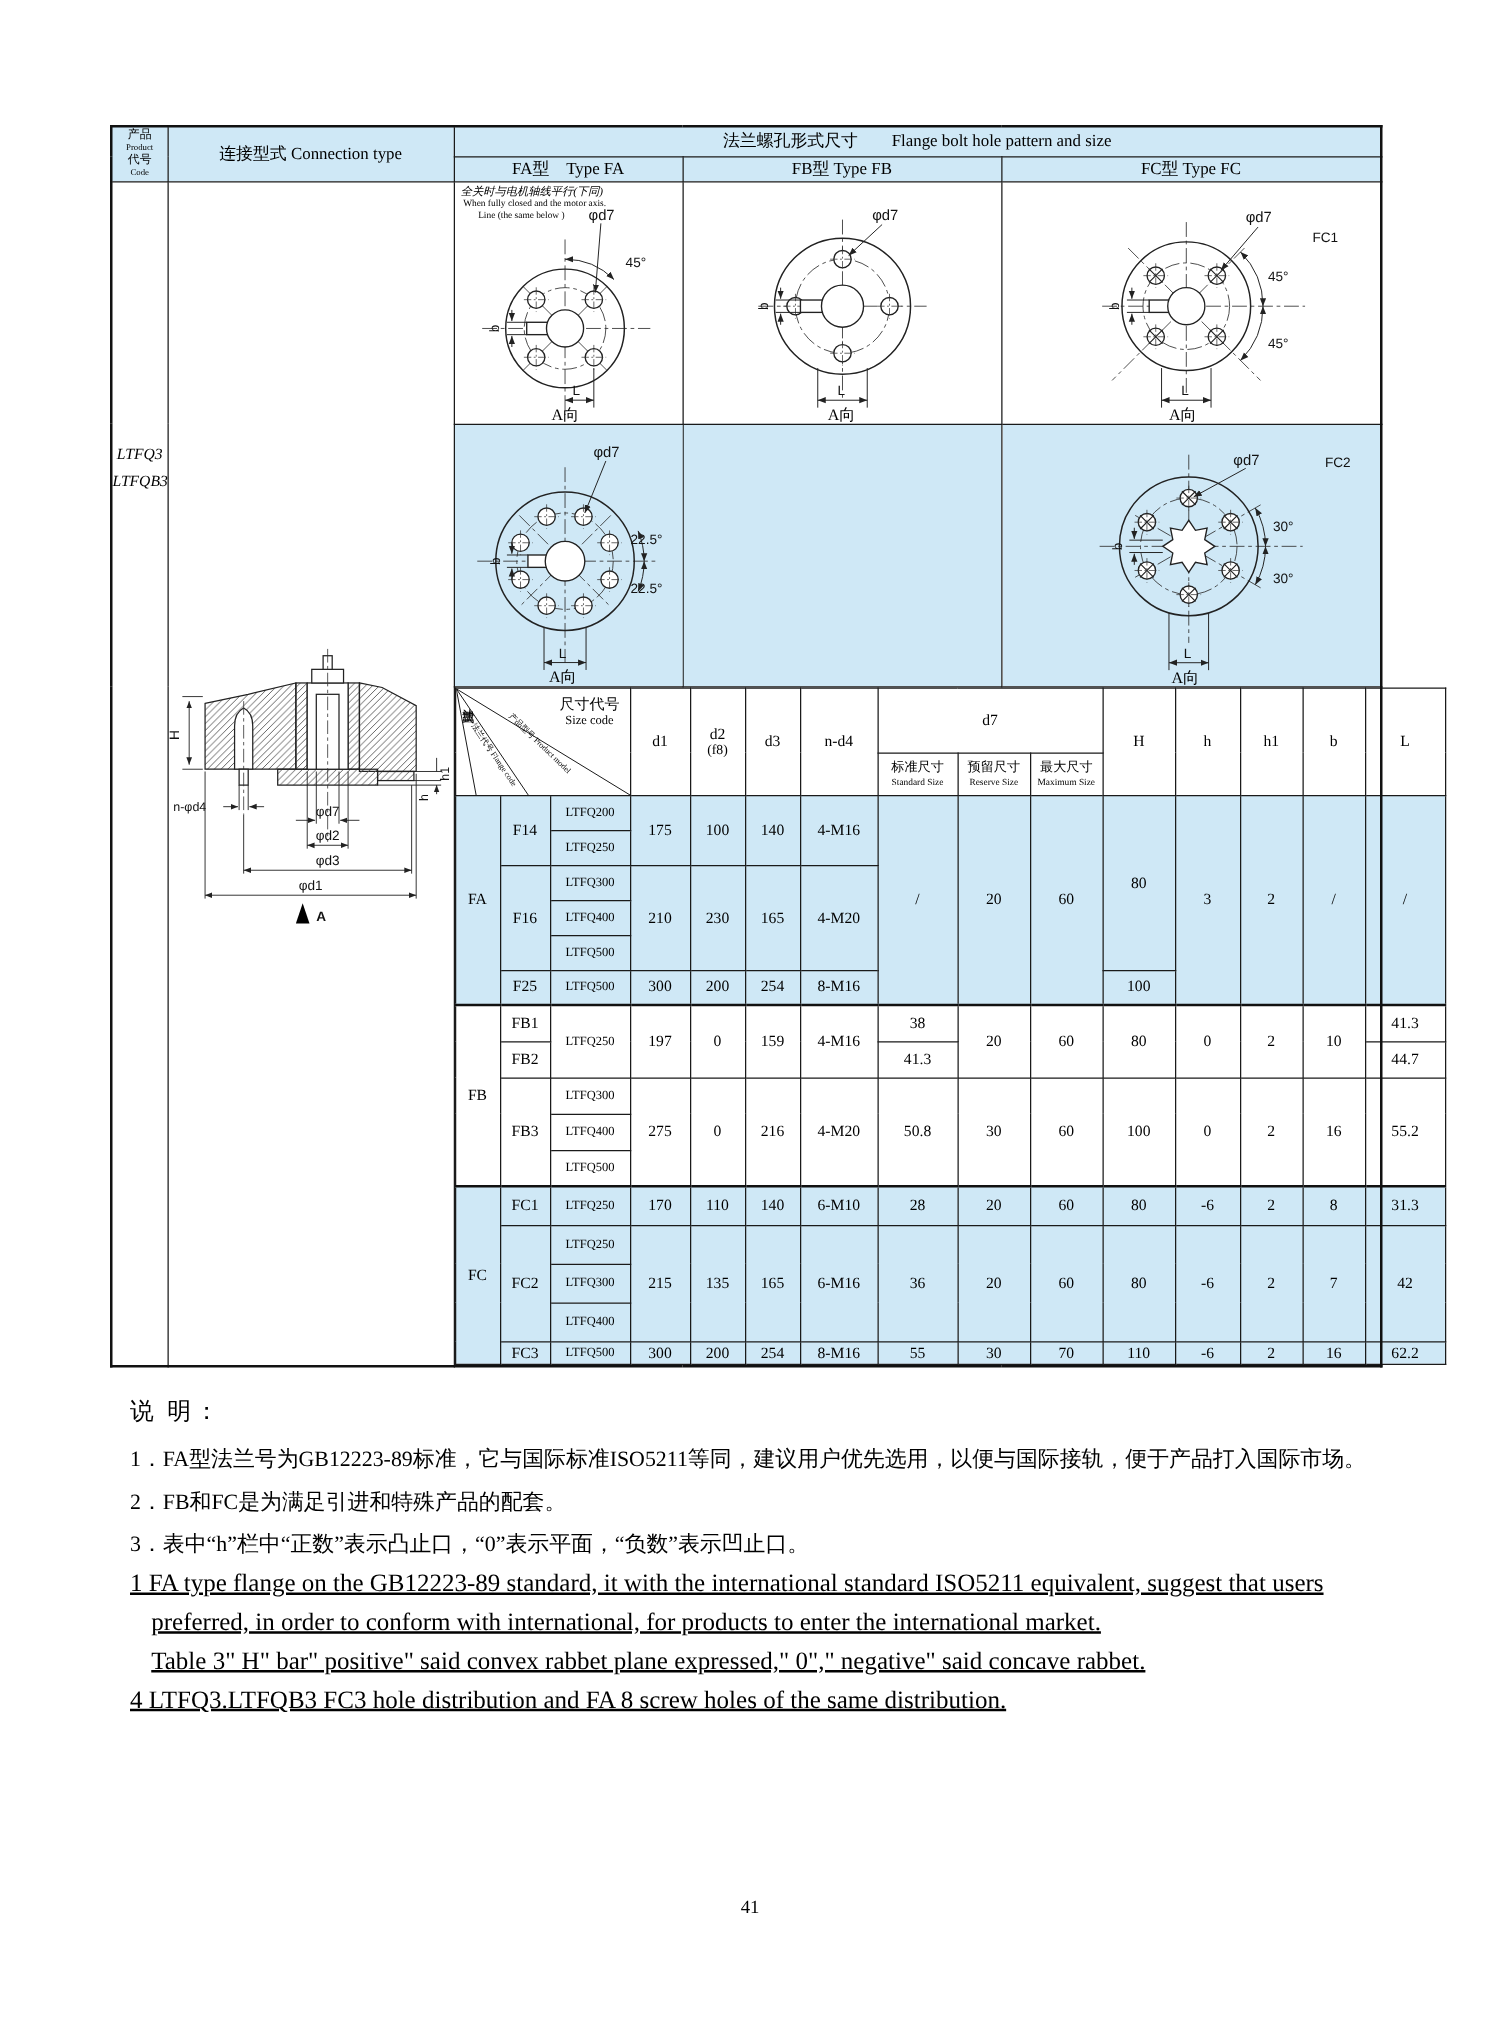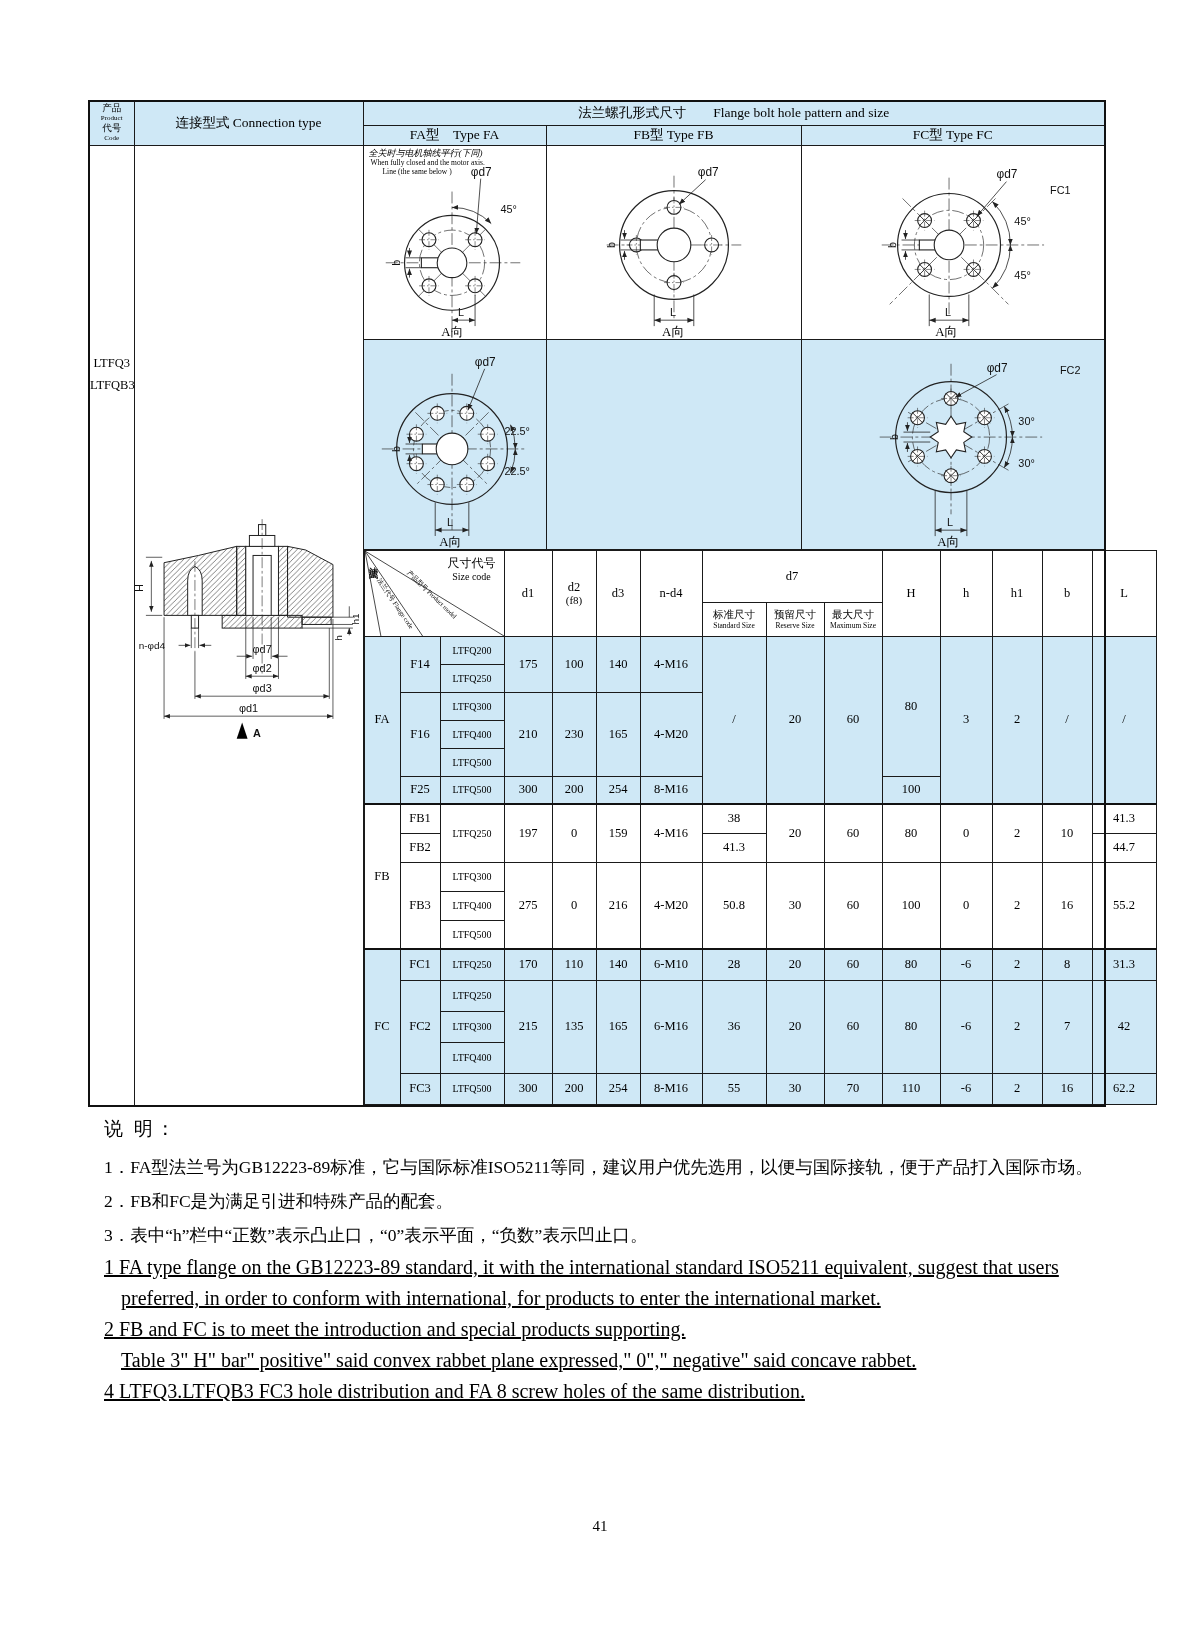--- a/index.html
+++ b/index.html
@@ -4,21 +4,21 @@
 <style>
   html,body{margin:0;padding:0;}
   .page{position:relative;width:1200px;height:1629px;background:#fff;font-family:"Liberation Serif",serif;color:#000;overflow:hidden;}
   table.main{position:absolute;left:88px;top:100px;width:1016px;border-collapse:collapse;table-layout:fixed;border:2px solid #111;}
   table.main>tbody>tr>td{border:1px solid #1a1a1a;padding:0;vertical-align:middle;text-align:center;}
   .bband{background:#cfe8f6;}
   .hz{font-size:13.5px;}
   .pc-head div{line-height:10px;}
   .pc-zh{font-size:9.5px;}
   .pc-en{font-size:7px;}
-  .pc-cell{vertical-align:top !important;}
+  .pc-cell{vertical-align:top !important;font-style:italic;}
   .pc-codes{padding-top:206px;font-size:12.5px;line-height:22px;}
   .conn-cell{vertical-align:top !important;}
   .conn-wrap{margin-top:358px;}
   .drawcell{position:relative;vertical-align:top !important;}
   .fa-note{position:absolute;top:3px;left:5px;text-align:left;line-height:9px;z-index:2;}
   .fa-note .nz{font-size:9px;font-style:italic;}
   .fa-note .ne{font-size:7.5px;padding-left:2px;}
   .fa-note .ne2{font-size:7.5px;padding-left:14px;}
   svg.draw{display:block;}
   
@@ -507,21 +507,21 @@
             <td rowspan="3">2</td>
             <td rowspan="3">7</td>
             <td rowspan="3">42</td>
           </tr>
           <tr class="bband" style="height:31px">
             <td class="sz">LTFQ300</td>
           </tr>
           <tr class="bband" style="height:31px">
             <td class="sz">LTFQ400</td>
           </tr>
-          <tr class="bband" style="height:31px">
+          <tr class="bband" style="height:18px">
             <td>FC3</td>
             <td class="sz">LTFQ500</td>
             <td>300</td>
             <td>200</td>
             <td>254</td>
             <td>8-M16</td>
             <td>55</td>
             <td>30</td>
             <td>70</td>
             <td>110</td>
@@ -536,20 +536,19 @@
     </tr>
   </tbody>
 </table>
 
 <div class="notes">
   <div class="t-zh">说  明：</div>
   <div class="n-zh">1．FA型法兰号为GB12223-89标准，它与国际标准ISO5211等同，建议用户优先选用，以便与国际接轨，便于产品打入国际市场。</div>
   <div class="n-zh">2．FB和FC是为满足引进和特殊产品的配套。</div>
   <div class="n-zh">3．表中“h”栏中“正数”表示凸止口，“0”表示平面，“负数”表示凹止口。</div>
   <div class="n-en">1 FA type flange on the GB12223-89 standard, it with the international standard ISO5211 equivalent, suggest that users preferred, in order to conform with international, for products to enter the international market.</div>
-  <div class="n-en">2 FB and FC is to meet the introduction and special products supporting.</div>
   <div class="n-en ind">Table 3" H" bar" positive" said convex rabbet plane expressed," 0"," negative" said concave rabbet.</div>
   <div class="n-en">4 LTFQ3.LTFQB3 FC3 hole distribution and FA 8 screw holes of the same distribution.</div>
 </div>
 
 <div class="pgnum">41</div>
 
 </div>
 
 </body></html>

